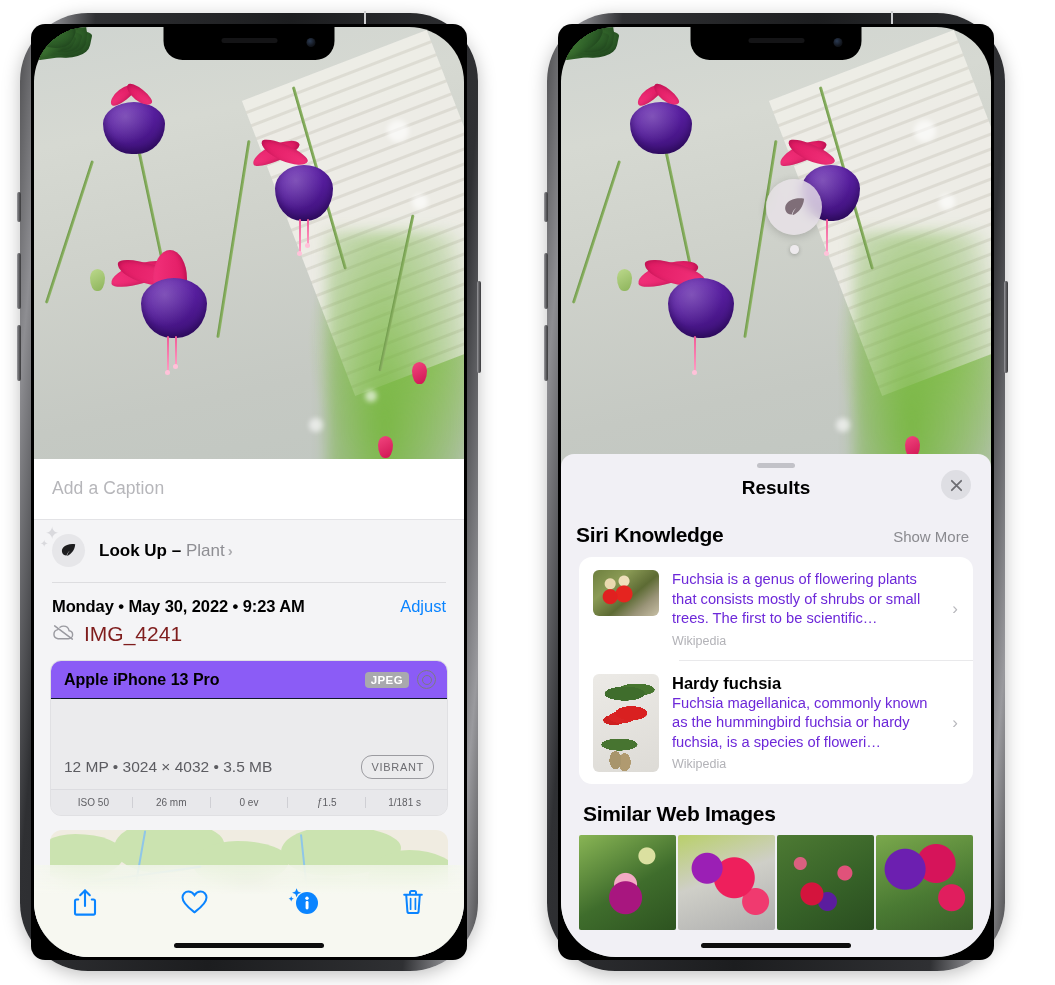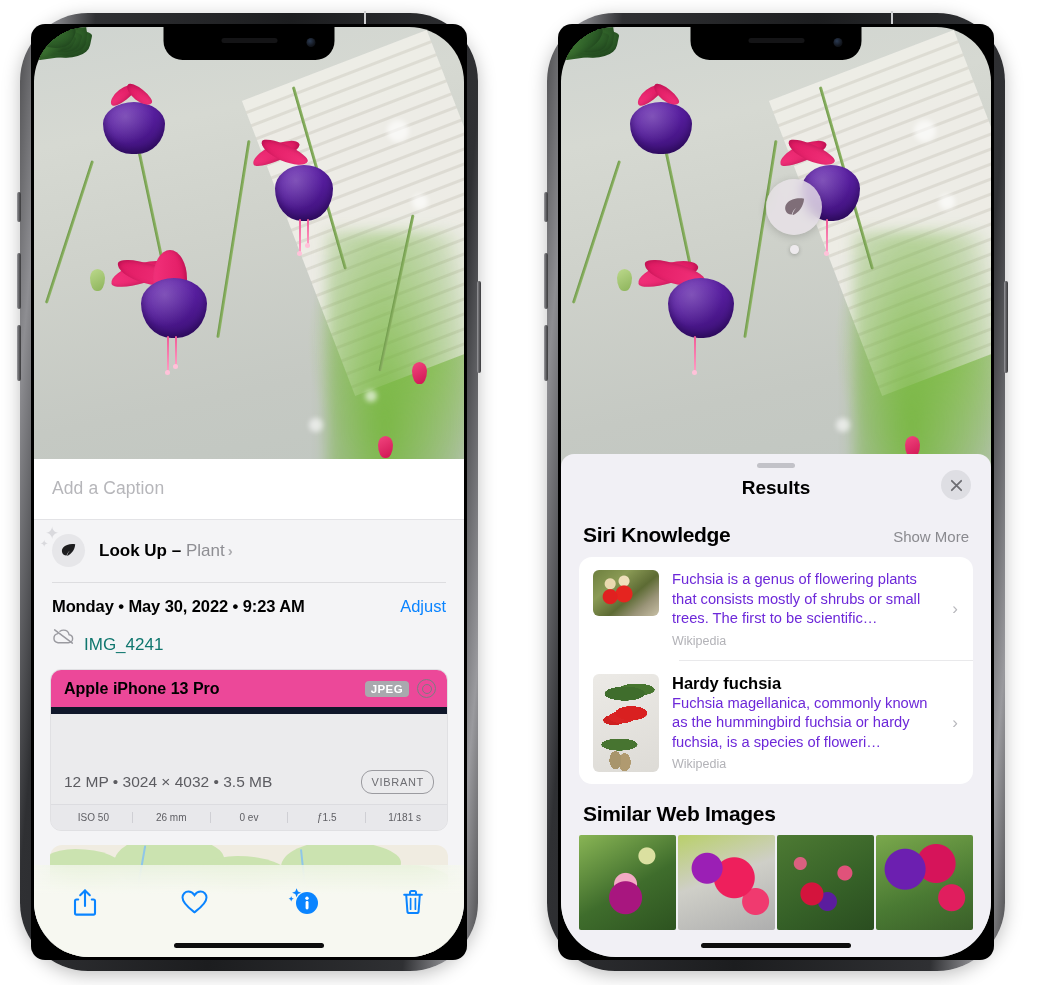--- a/index.html
+++ b/index.html
@@ -196,34 +196,34 @@
 
   .divider { height: 1px; background: #dddde0; margin: 0 18px; }
 
   .date-row {
     display: flex; align-items: baseline; justify-content: space-between;
     padding: 14px 18px 2px 18px;
   }
   .date-text { font-size: 16.5px; font-weight: 700; color: #000; letter-spacing: -.1px; }
   .adjust { font-size: 16.5px; color: #0a84ff; }
   .file-row { display: flex; align-items: center; gap: 9px; padding: 4px 18px 12px 18px; }
-  .file-name { font-size: 17px; color: #0f766e; margin-top: 13px; }
+  .file-name { font-size: 21px; color: #7f1d1d; }
 
   .meta-card {
     margin: 2px 16px 0 16px;
     background: #ebebed;
     border-radius: 11px;
     overflow: hidden;
     border: 1px solid #e0e0e3;
   }
   .meta-head {
     display: flex; align-items: center; justify-content: space-between;
     padding: 9px 11px 9px 13px;
-    background: #ec4899;
-    border-bottom: 7px solid #0f172a;
+    background: #8b5cf6;
+    border-bottom: 1px solid #0f172a;
   }
   .meta-device { font-size: 16px; font-weight: 700; color: #000; }
   .meta-head-right { display: flex; align-items: center; gap: 8px; }
   .chip-jpeg {
     background: #a9a9ae; color: #fff; font-size: 11.5px; font-weight: 700;
     padding: 2px 6px; border-radius: 4px; letter-spacing: .4px;
   }
   .aperture-ico {
     width: 19px; height: 19px; border-radius: 50%;
     border: 1.6px solid #7c7c81;
@@ -328,21 +328,21 @@
   }
   .results-title { font-size: 19px; font-weight: 700; color: #000; }
   .close-btn {
     position: absolute; right: 20px; top: 2px;
     width: 30px; height: 30px; border-radius: 50%;
     background: #dedee3;
     display: flex; align-items: center; justify-content: center;
   }
   .sec-head {
     display: flex; align-items: baseline; justify-content: space-between;
-    padding: 20px 22px 10px 22px;
+    padding: 20px 22px 10px 15px;
   }
   .sec-title { font-size: 21px; font-weight: 700; color: #000; letter-spacing: -.3px; }
   .show-more { font-size: 15px; color: #8a8a8f; }
 
   .kn-card {
     margin: 0 18px; background: #fff; border-radius: 13px; overflow: hidden;
   }
   .kn-row { display: flex; padding: 13px 12px 12px 14px; gap: 13px; align-items: flex-start; }
   .kn-sep { height: 1px; background: #e9e9eb; margin-left: 100px; }
   .kn-thumb { border-radius: 6px; flex-shrink: 0; overflow: hidden; }

